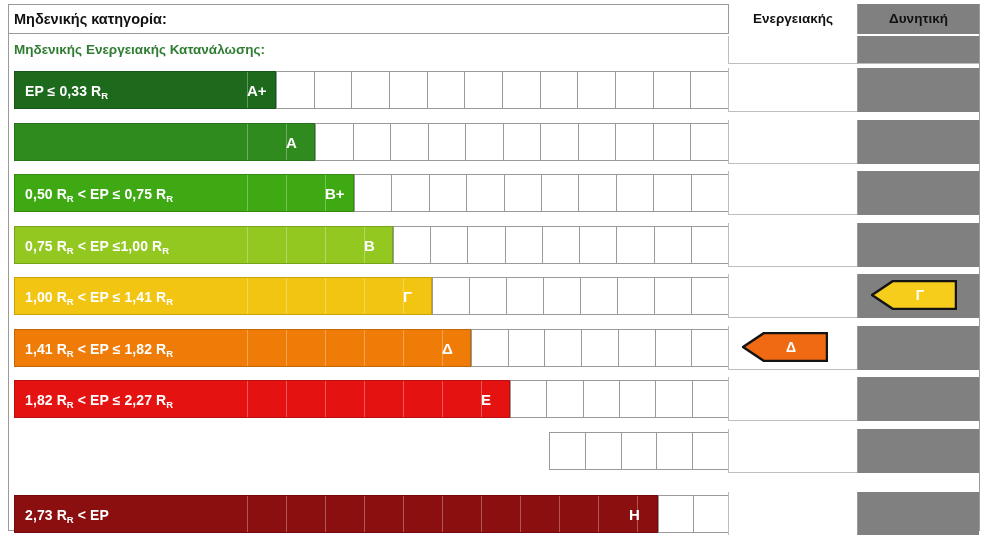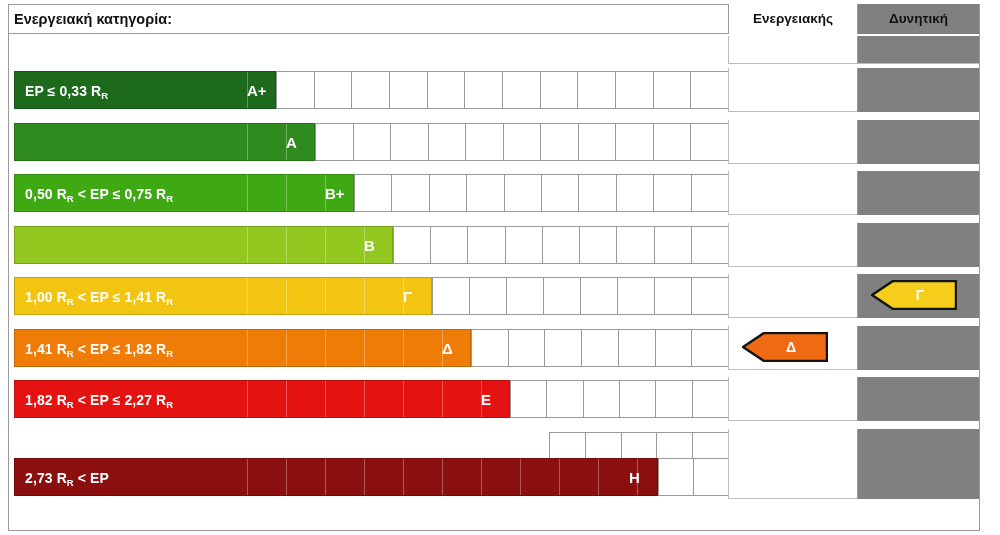--- a/index.html
+++ b/index.html
@@ -104,26 +104,27 @@
   .marker-pot{left:871px;}
 </style>
 </head>
 <body>
 
 <div id="page">
 
   <div class="frame"></div>
 
   <div class="hdr">
-    <div class="hdr-title">Ενεργειακή κατηγορία:</div>
+    <div class="hdr-title">Μηδενικής κατηγορία:</div>
     <div class="hdr-cell hdr-exist">Ενεργειακής</div>
     <div class="hdr-cell hdr-pot">Δυνητική</div>
   </div>
 
   <div class="nzeb">
+    <div class="nzeb-label">Μηδενικής Ενεργειακής Κατανάλωσης:</div>
     <div class="nzeb-cell nzeb-exist"></div>
     <div class="nzeb-cell nzeb-pot"></div>
   </div>
 
   <div id="rows-host">
       <div class="row" style="top: 68px;">
         <div class="track" style="left: 268px; width: 454px;">
           <div class="seg" style="width: 8.33333%;"></div>
           <div class="seg" style="width: 8.33333%;"></div>
           <div class="seg" style="width: 8.33333%;"></div>
@@ -200,20 +201,21 @@
           <div class="seg" style="width: 11.1111%;"></div>
           <div class="seg" style="width: 11.1111%;"></div>
           <div class="seg" style="width: 11.1111%;"></div>
           <div class="seg" style="width: 11.1111%;"></div>
         </div>
         <div class="bar" style="width: 379px; background: rgb(147, 200, 32);">
           <div style="position: absolute; left: 232px; top: 0px; width: 1px; height: 100%; background: rgba(255, 255, 255, 0.3);"></div>
           <div style="position: absolute; left: 271px; top: 0px; width: 1px; height: 100%; background: rgba(255, 255, 255, 0.3);"></div>
           <div style="position: absolute; left: 310px; top: 0px; width: 1px; height: 100%; background: rgba(255, 255, 255, 0.3);"></div>
           <div style="position: absolute; left: 349px; top: 0px; width: 1px; height: 100%; background: rgba(255, 255, 255, 0.3);"></div>
+          <div class="bar-text">0,75 R<sub>R</sub> &lt; EP ≤1,00 R<sub>R</sub></div>
           <div class="bar-grade" style="left: 349px;">B</div>
         </div>
         <div class="cell-exist"></div>
         <div class="cell-pot" style="background: rgb(128, 128, 128);"></div>
       </div>
       <div class="row" style="top: 274px;">
         <div class="track" style="left: 424px; width: 298px;">
           <div class="seg" style="width: 12.5%;"></div>
           <div class="seg" style="width: 12.5%;"></div>
           <div class="seg" style="width: 12.5%;"></div>
@@ -285,21 +287,21 @@
         <div class="track" style="left: 541px; width: 181px;">
           <div class="seg" style="width: 20%;"></div>
           <div class="seg" style="width: 20%;"></div>
           <div class="seg" style="width: 20%;"></div>
           <div class="seg" style="width: 20%;"></div>
           <div class="seg" style="width: 20%;"></div>
         </div>
         <div class="cell-exist"></div>
         <div class="cell-pot" style="background: rgb(128, 128, 128);"></div>
       </div>
-      <div class="row" style="top: 455px;">
+      <div class="row" style="top: 492px;">
         <div class="track" style="left: 650px; width: 72px;">
           <div class="seg" style="width: 50%;"></div>
           <div class="seg" style="width: 50%;"></div>
         </div>
         <div class="bar" style="width: 644px; background: rgb(139, 15, 15);">
           <div style="position: absolute; left: 232px; top: 0px; width: 1px; height: 100%; background: rgba(255, 255, 255, 0.3);"></div>
           <div style="position: absolute; left: 271px; top: 0px; width: 1px; height: 100%; background: rgba(255, 255, 255, 0.3);"></div>
           <div style="position: absolute; left: 310px; top: 0px; width: 1px; height: 100%; background: rgba(255, 255, 255, 0.3);"></div>
           <div style="position: absolute; left: 349px; top: 0px; width: 1px; height: 100%; background: rgba(255, 255, 255, 0.3);"></div>
           <div style="position: absolute; left: 388px; top: 0px; width: 1px; height: 100%; background: rgba(255, 255, 255, 0.3);"></div>

